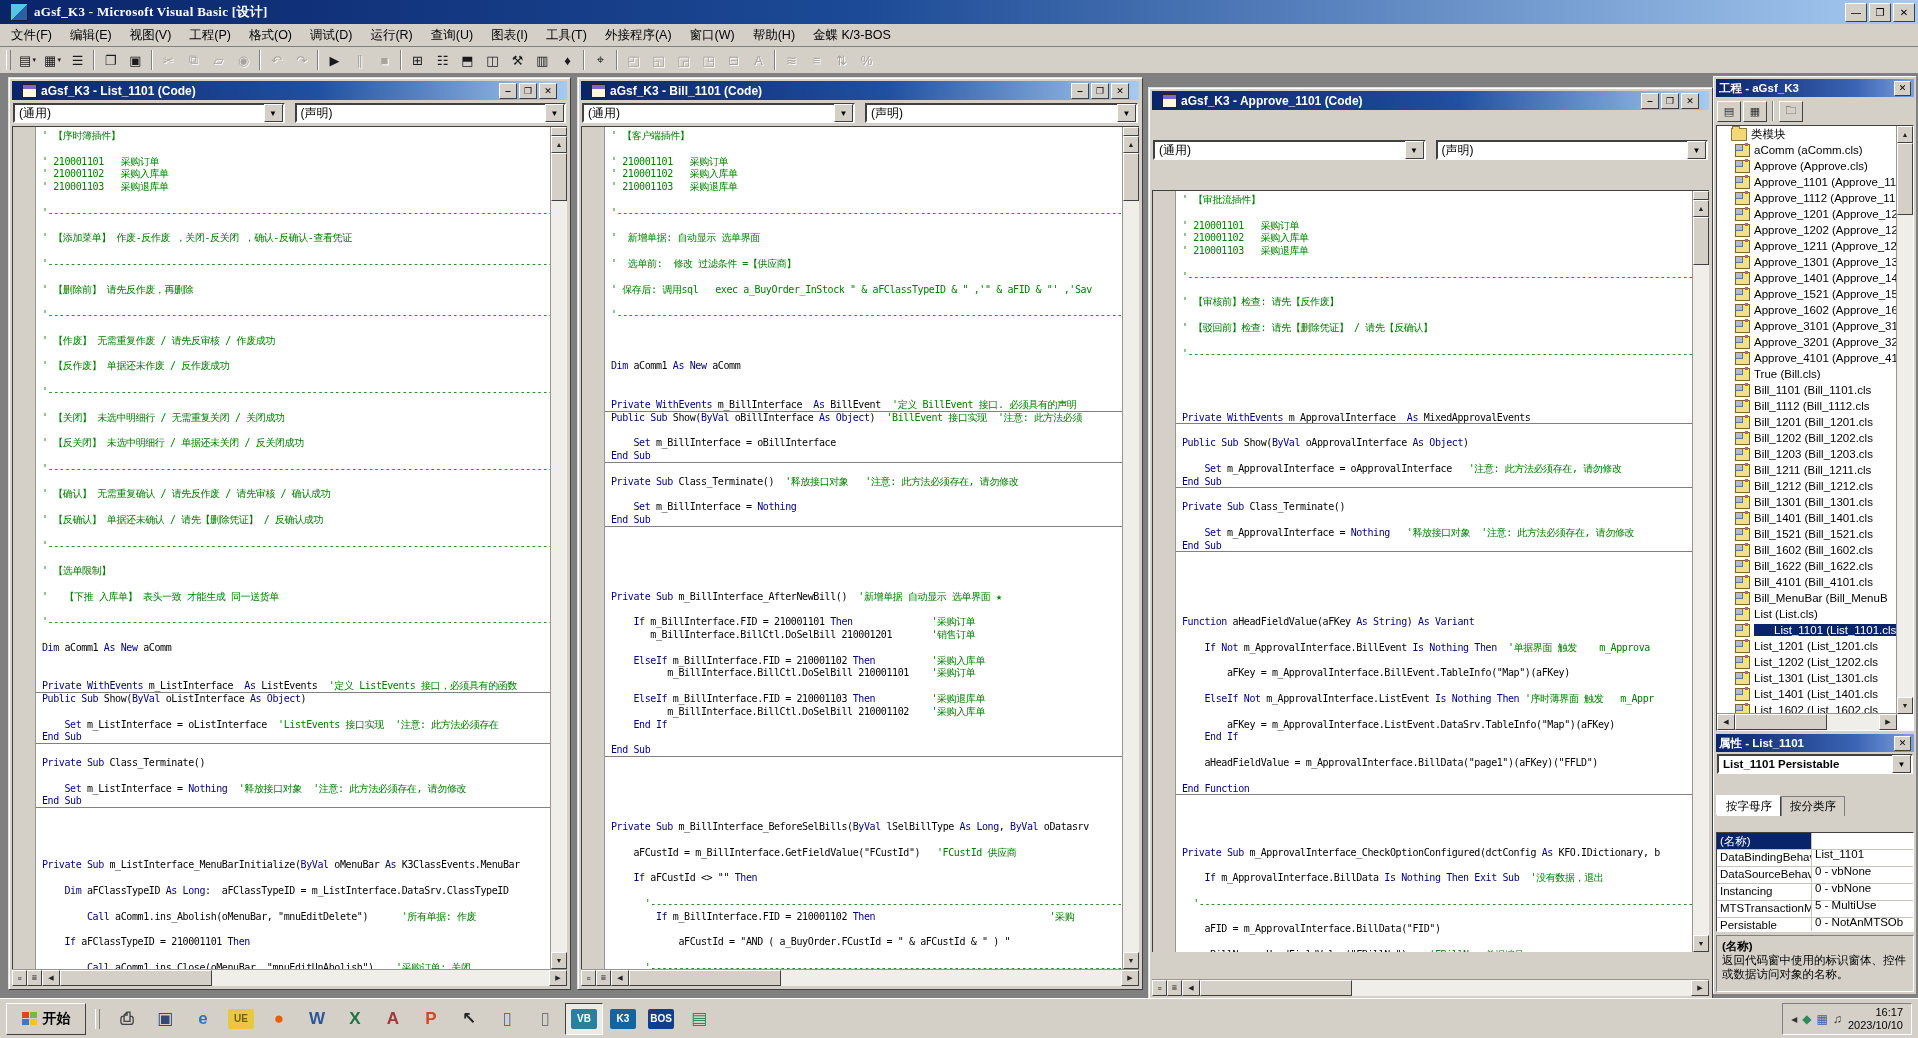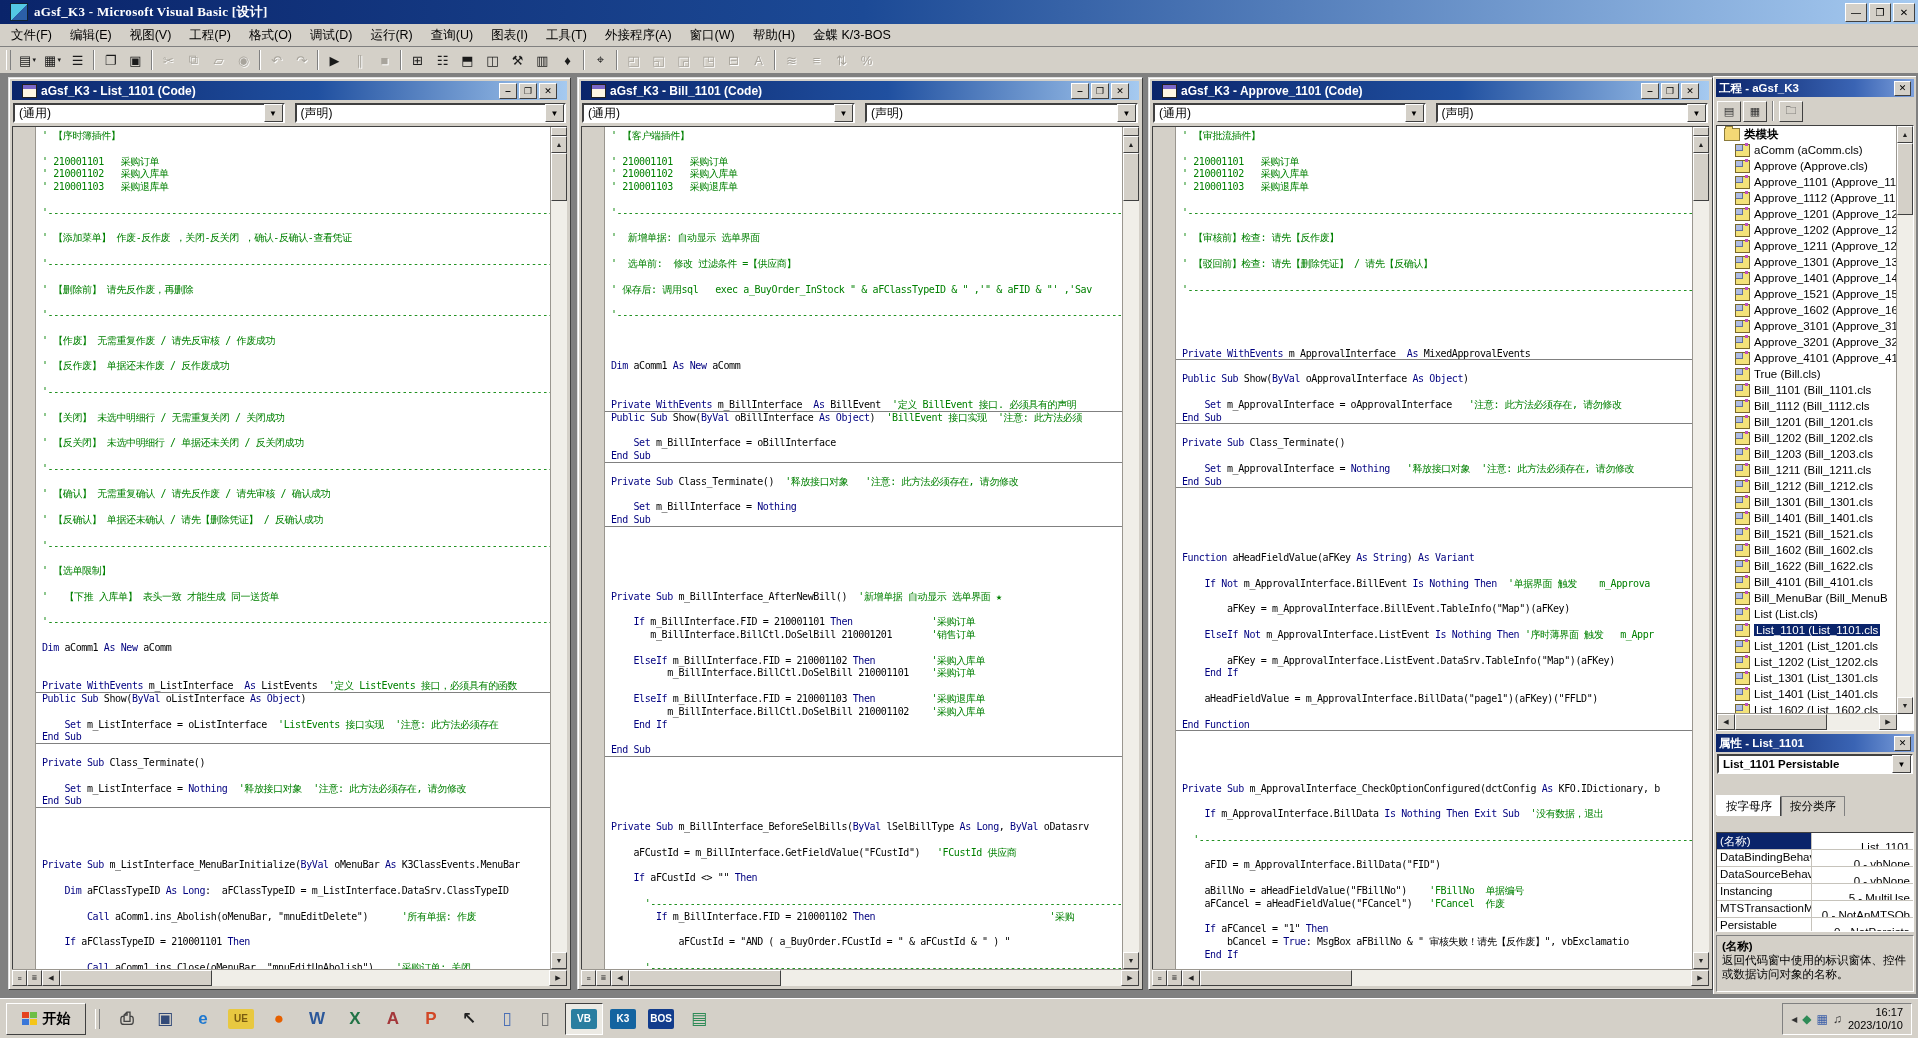--- a/index.html
+++ b/index.html
@@ -64,41 +64,41 @@
     display:flex;flex-direction:column;border-top:1px solid #fff;border-left:1px solid #fff;}
   .pane-title{flex:0 0 18px;display:flex;align-items:center;background:linear-gradient(to right,#0a246a,#3a64b4 70%,#7da0dc);
     color:#fff;font-weight:bold;font-size:11.5px;padding:0 3px;}
   .pane-x{margin-left:auto;width:15px;height:13px;background:#d4d0c8;color:#000;font-size:9px;display:flex;align-items:center;justify-content:center;}
   #pp-toolbar{flex:0 0 24px;display:flex;align-items:center;gap:2px;padding:2px 1px;}
   .pp-tbtn{width:22px;height:19px;background:#d4d0c8;display:flex;align-items:center;justify-content:center;font-size:11px;color:#333;}
   #tree{flex:0 0 604px;background:#fff;overflow:hidden;position:relative;font-size:11.5px;
     border-top:1px solid #404040;border-left:1px solid #404040;border-right:1px solid #fff;border-bottom:1px solid #fff;}
   #tree-rows{position:absolute;left:0;top:0;right:16px;bottom:16px;overflow:hidden;}
   .trow{height:16px;display:flex;align-items:center;gap:4px;padding-left:18px;white-space:nowrap;color:#000;}
-  .trow.root{padding-left:7px;font-weight:bold;}
+  .trow.root{padding-left:14px;}
   .folder-icon{width:14px;height:11px;background:#f3d875;border:1px solid #8a7a3a;position:relative;flex:0 0 auto;}
   .folder-icon::before{content:"";position:absolute;left:0;top:-3px;width:6px;height:2px;background:#f3d875;border:1px solid #8a7a3a;border-bottom:none;}
   .cls-icon{width:13px;height:11px;background:#f3e27a;border:1px solid #77672a;position:relative;flex:0 0 auto;}
   .cls-icon::after{content:"";position:absolute;left:0px;top:0px;width:6px;height:5px;background:#aebce4;border-right:1px solid #5f6f9e;border-bottom:1px solid #5f6f9e;}
   .cls-icon::before{content:"";position:absolute;right:1px;top:-2px;width:3px;height:3px;background:#c050c0;}
   .trow .lbl{overflow:hidden;}
-  .trow.sel .lbl{background:#0a246a;color:#fff;padding:0 2px;}
+  .trow.sel .lbl{background:#0a246a;color:#fff;padding:0 20px;}
   #tree .tvs{position:absolute;right:0;top:0;bottom:16px;width:16px;background:#f0eee8;border-left:1px solid #9a968f;display:flex;flex-direction:column;}
   #tree .ths{position:absolute;left:0;bottom:0;right:16px;height:16px;background:#f0eee8;border-top:1px solid #9a968f;display:flex;}
   #props-combo{flex:0 0 24px;padding:2px 1px;}
   #props-combo .combo{height:20px;font-weight:bold;font-size:11.5px;}
   #props-tabs{flex:0 0 19px;display:flex;align-items:flex-end;padding:16px 1px;gap:0;}
   .ptab{font-size:11.5px;padding:2px 8px;background:#d4d0c8;border:1px solid #808080;border-bottom:none;color:#000;}
   .ptab.active{background:#fff;position:relative;top:0;border-color:#fff #404040 transparent #fff;box-shadow:-1px -1px 0 #fff;}
   #props-grid{flex:0 0 98px;background:#fff;overflow:hidden;font-size:11.5px;
     border-top:1px solid #404040;border-left:1px solid #404040;border-right:1px solid #fff;border-bottom:1px solid #fff;}
   .prow{height:16px;display:flex;border-bottom:1px solid #c6c3bb;}
   .pcell-n{flex:0 0 88px;border-right:1px solid #c6c3bb;padding:1px 3px;white-space:nowrap;overflow:hidden;color:#000;}
   .prow.sel .pcell-n{background:#0a246a;color:#fff;}
-  .pcell-v{flex:1;padding:8px 3px;white-space:nowrap;overflow:hidden;color:#000;text-align:right;}
+  .pcell-v{flex:1;padding:15px 3px;white-space:nowrap;overflow:hidden;color:#000;}
   #props-desc{flex:1;margin-top:3px;background:#d4d0c8;padding:3px 5px;font-size:11.5px;line-height:14px;color:#000;
     border-top:1px solid #808080;border-left:1px solid #808080;border-right:1px solid #fff;border-bottom:1px solid #fff;}
   #props-desc .dt{font-weight:bold;}
   
   #taskbar{position:absolute;left:0;bottom:0;width:100%;height:40px;background:#d4d0c8;border-top:1px solid #fff;
     display:flex;align-items:center;padding:0 6px;box-sizing:border-box;gap:5px;}
   #start-btn{width:78px;height:30px;display:flex;align-items:center;gap:5px;justify-content:center;background:#d4d0c8;font-weight:bold;font-size:14px;color:#000;}
   .win-logo{width:16px;height:14px;display:grid;grid-template-columns:7px 7px;grid-template-rows:6px 6px;gap:1px;}
   .win-logo i{display:block;}
   .task-icon{width:36px;height:30px;display:flex;align-items:center;justify-content:center;font-size:17px;font-weight:bold;}
@@ -264,21 +264,21 @@
       <div class="cw-hscroll">
         <span class="hs-view bo">≡</span>
         <span class="hs-view bo">≣</span>
         <span class="hs-btn bo">◀</span>
         <span class="hs-thumb bo"></span>
         <span class="hs-track"></span>
         <span class="hs-btn bo">▶</span>
       </div>
     </div>
 
-    <div class="codewin" id="win2" style="left:1148px;top:3px;width:565px;height:913px;">
+    <div class="codewin" id="win2" style="left:1148px;top:13px;width:565px;height:913px;gap:27px;">
       <div class="cw-title">
         <span class="cw-icon"></span>
         <span>aGsf_K3 - Approve_1101 (Code)</span>
         <span class="cw-btns">
             <span class="cw-btn bo">‒</span>
             <span class="cw-btn bo">❐</span>
             <span class="cw-btn bo">✕</span>
           </span>
       </div>
       <div class="cw-combos">

